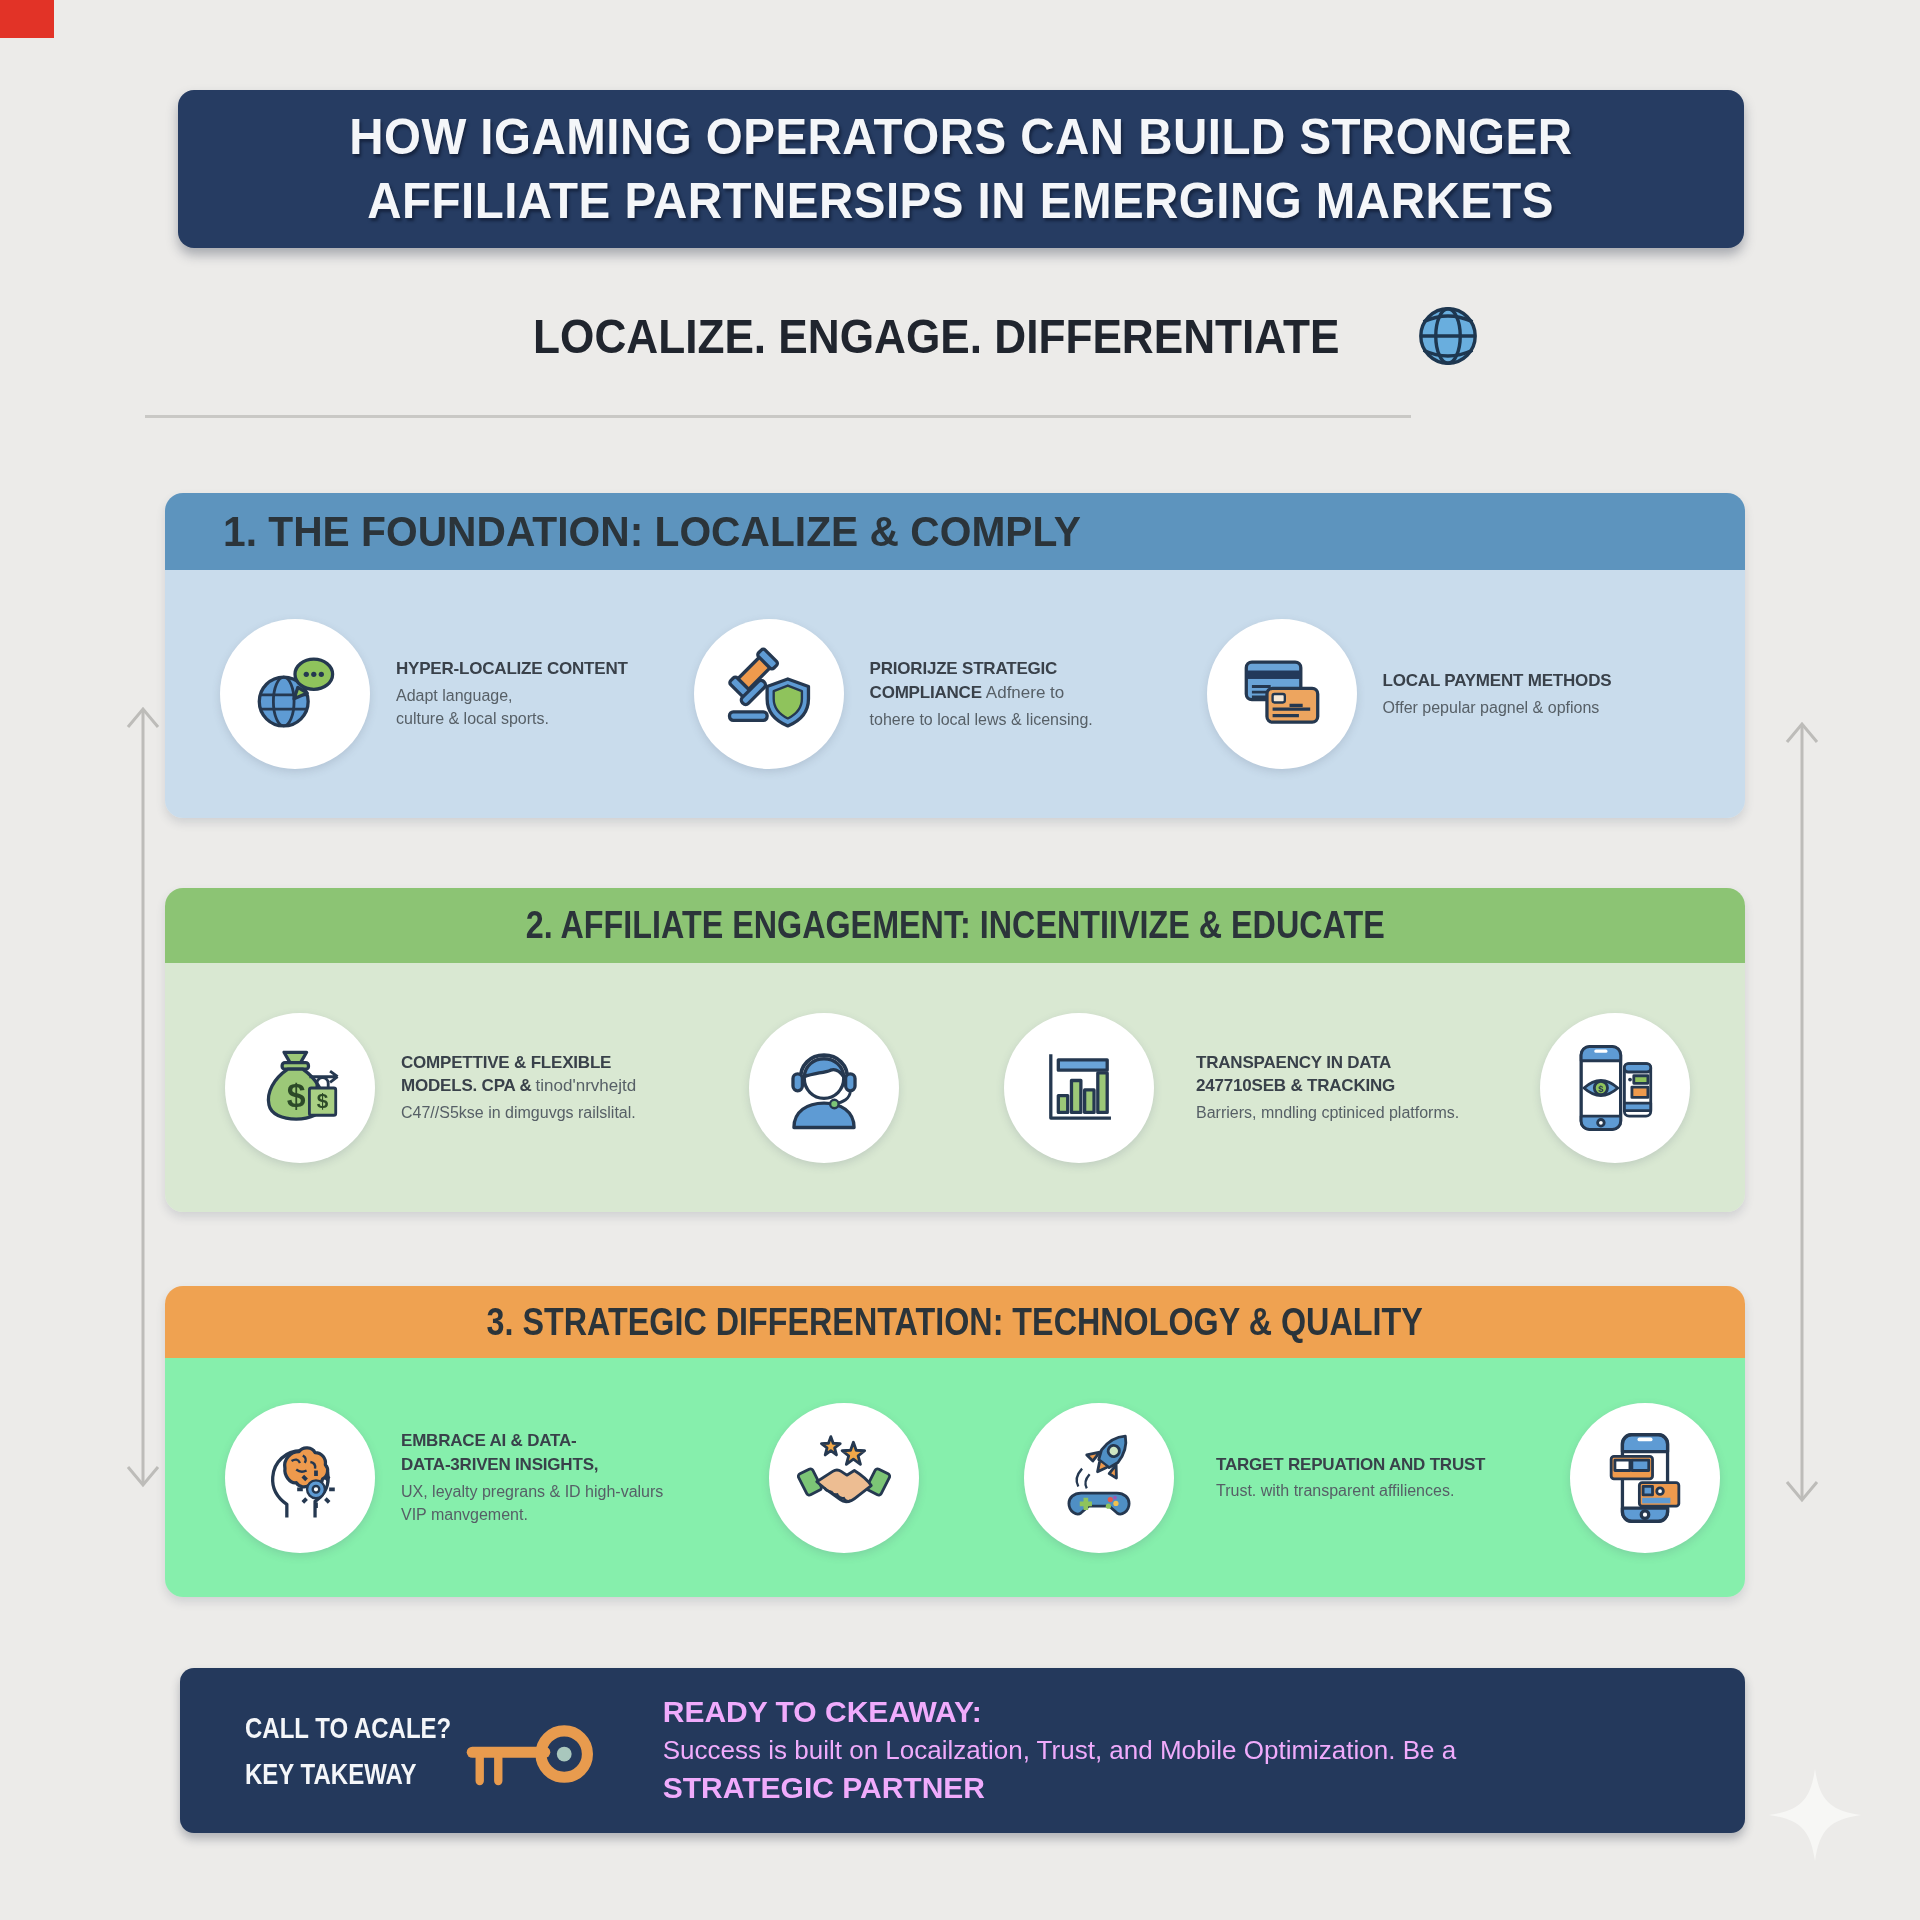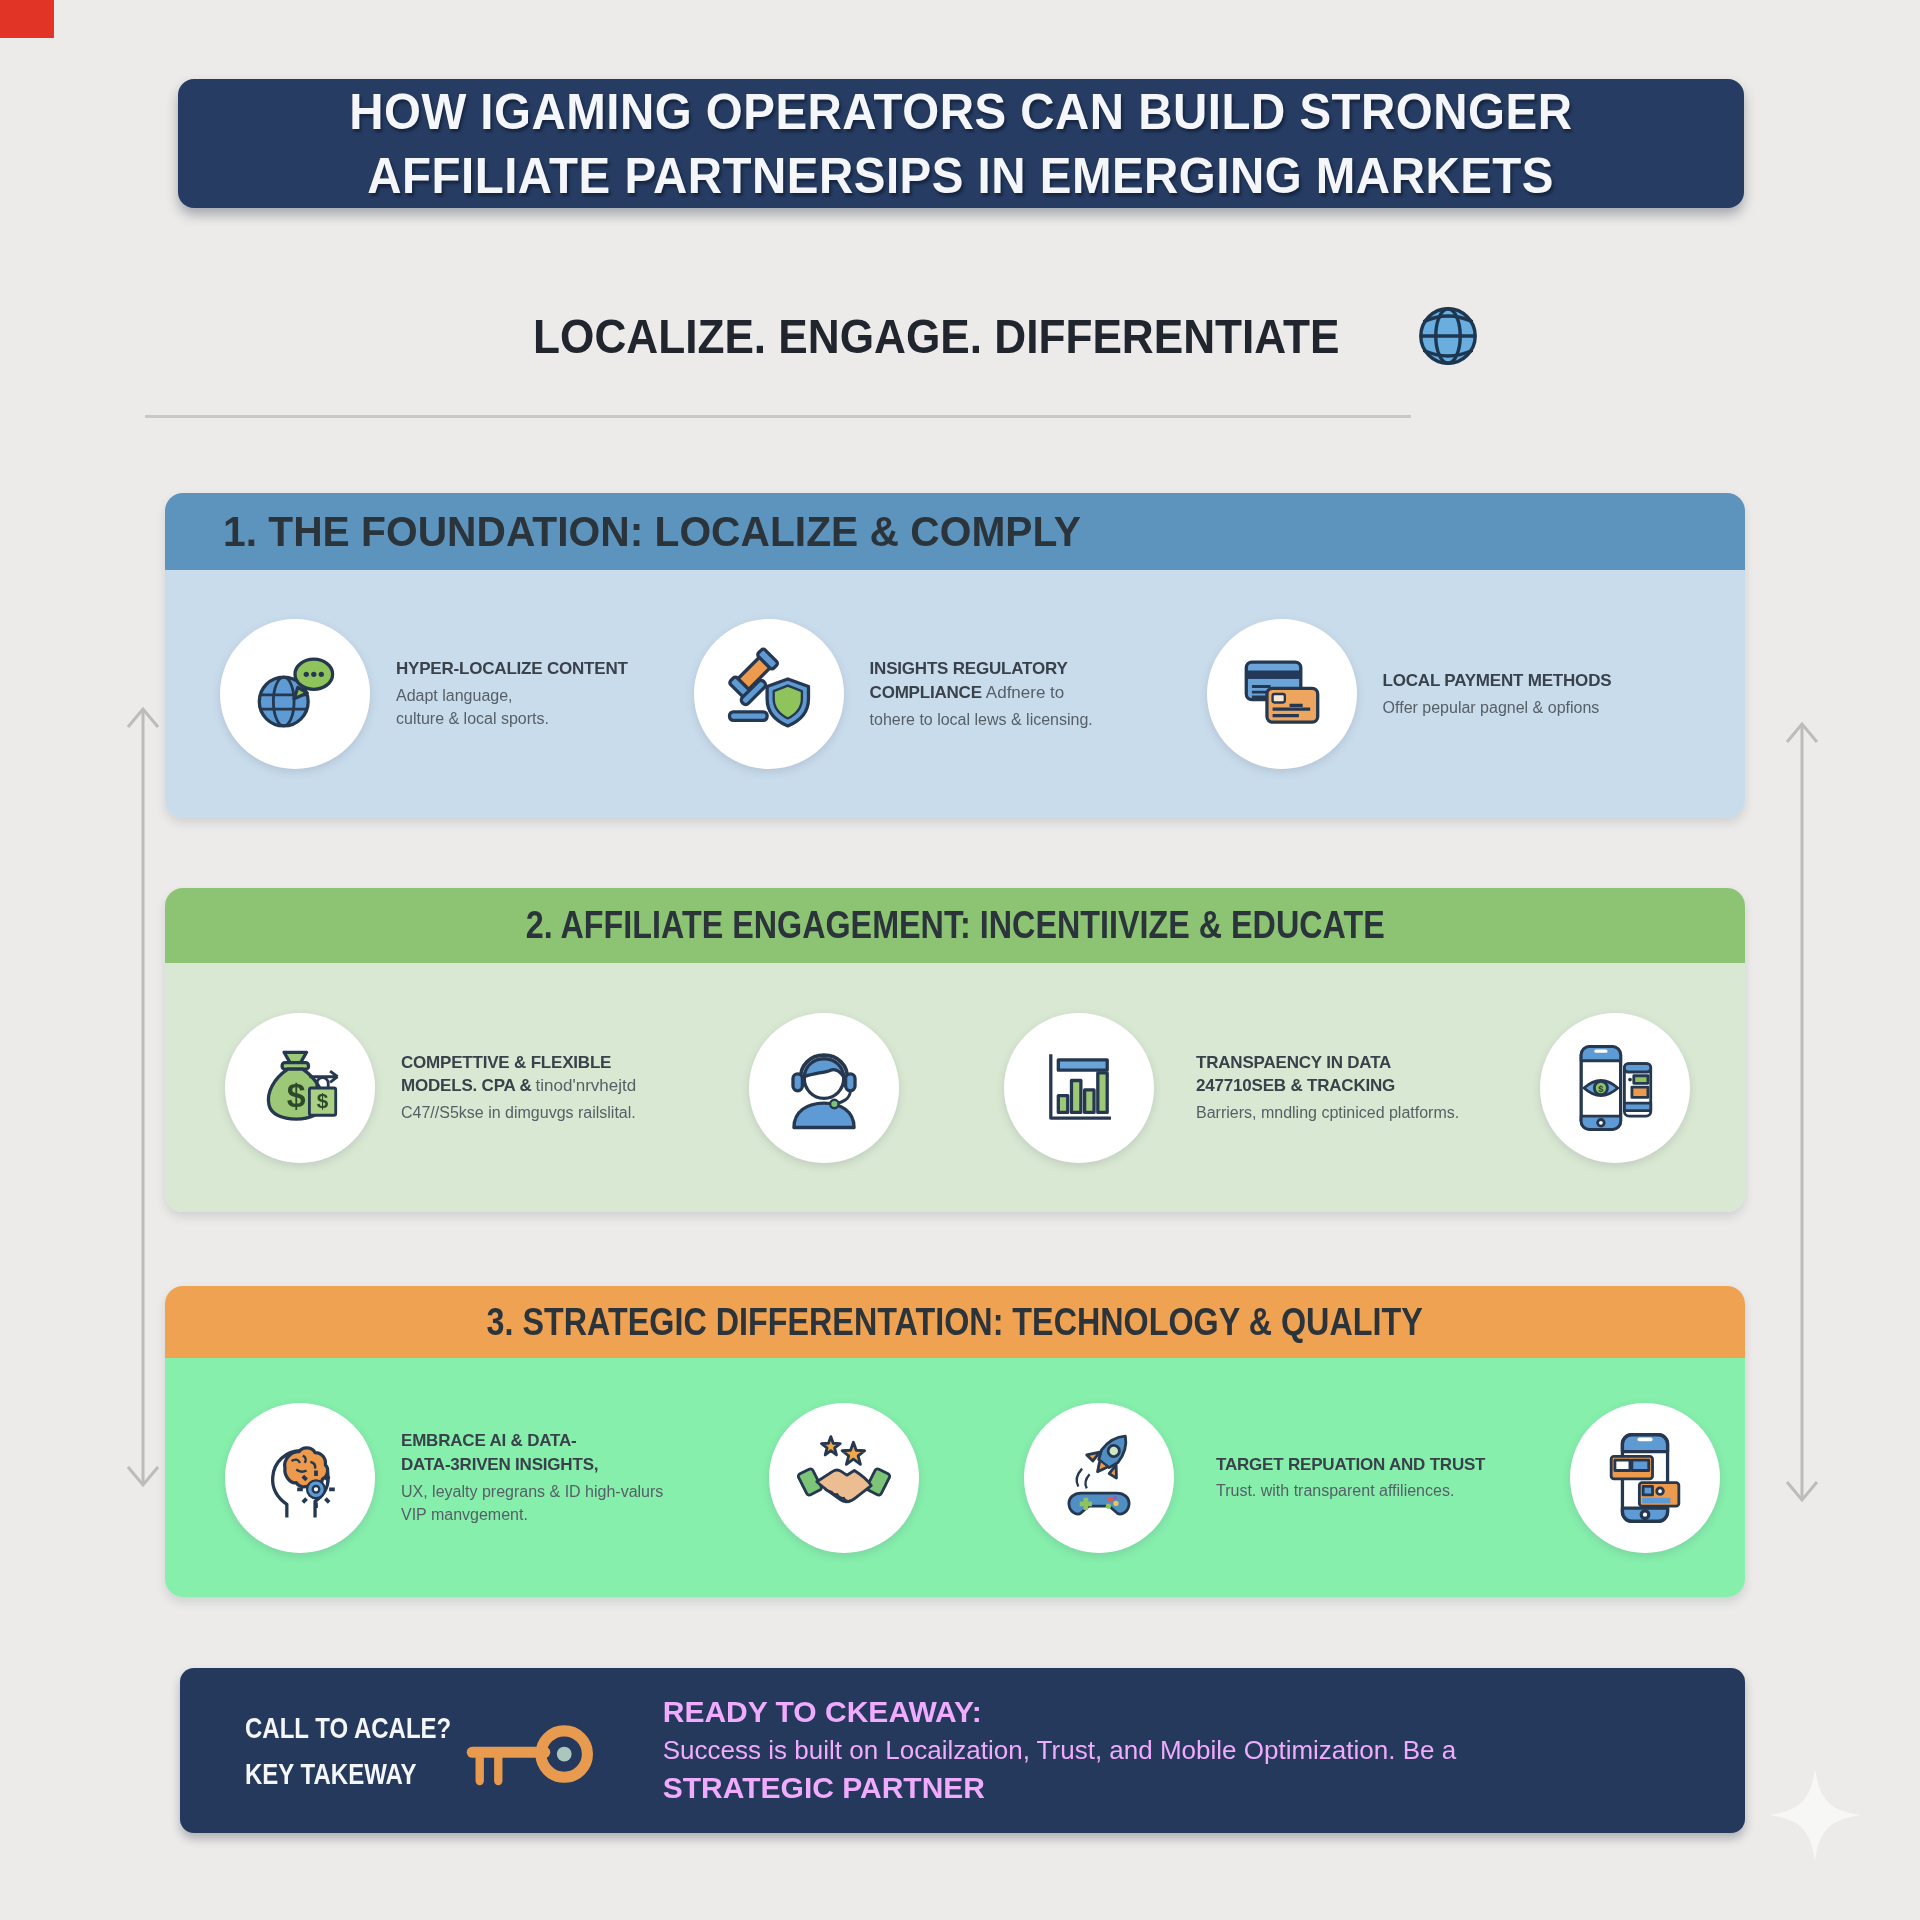--- a/index.html
+++ b/index.html
@@ -1,21 +1,21 @@
 <!DOCTYPE html>
 <html><head>
 <meta charset="utf-8">
 <style>
   html,body{margin:0;padding:0;background:#ecebe9;}
   .stage{position:relative;width:1920px;height:1920px;background:#ecebe9;overflow:hidden;
          font-family:"Liberation Sans",sans-serif;color:#2b343a;}
   
   .corner{position:absolute;left:0;top:0;width:54px;height:38px;background:#e23327;}
   
-  .banner{position:absolute;left:178px;top:79px;width:1566px;height:129px;background:#263c62;
+  .banner{position:absolute;left:178px;top:90px;width:1566px;height:158px;background:#263c62;
           border-radius:16px;box-shadow:0 7px 12px rgba(40,50,70,.35);
           display:flex;flex-direction:column;align-items:center;justify-content:center;}
   .banner .l{color:#f4f6f9;font-size:50px;font-weight:bold;line-height:64px;white-space:nowrap;
              transform:scaleX(.95);letter-spacing:.5px;text-shadow:2px 3px 3px rgba(10,18,38,.55);}
   
   .subrow{position:absolute;left:0;top:302px;width:1920px;display:flex;align-items:center;
           justify-content:center;gap:40px;transform:translateX(30px);}
   .subtitle{font-size:48px;font-weight:bold;color:#20252e;white-space:nowrap;transform:scaleX(.92);}
   .divider{position:absolute;left:145px;top:415px;width:1266px;height:3px;background:#c9c8c5;}
   
@@ -139,21 +139,21 @@
                 <rect x="50" y="16" width="10" height="23" rx="3" fill="#5e9bd4"></rect>
               </g>
               <rect x="17" y="44" width="32" height="9" rx="4" transform="rotate(-45 33 48)" fill="#5e9bd4"></rect>
               <rect x="8" y="69" width="40" height="9" rx="4" fill="#5e9bd4"></rect>
               <path d="M70 34 l22 8 v13 c0 15 -10 24 -22 29 c-12 -5 -22 -14 -22 -29 v-13z" fill="#5e9bd4"></path>
               <path d="M70 41 l15 6 v8 c0 11 -7 17 -15 21 c-8 -4 -15 -10 -15 -21 v-8z" fill="#8fc35c" stroke-width="2.5"></path>
             </g>
           </svg>
         </div>
         <div class="itxt w280">
-          <div class="ititle"><span>INSIGHTS REGULATORY
+          <div class="ititle"><span>PRIORIJZE STRATEGIC
 COMPLIANCE</span><span class="sfx">Adfnere to</span></div>
           <div class="idesc">tohere to local lews &amp; licensing.</div>
         </div>
       </div>
       <div class="group g3">
         <div class="circle">
           <svg viewBox="0 0 100 100">
             <g stroke="#253850" stroke-width="3.5" stroke-linejoin="round">
               <rect x="12" y="16" width="58" height="40" rx="6" fill="#6aa4d8"></rect>
               <rect x="12" y="25" width="58" height="9" fill="#23395a" stroke="none"></rect>

